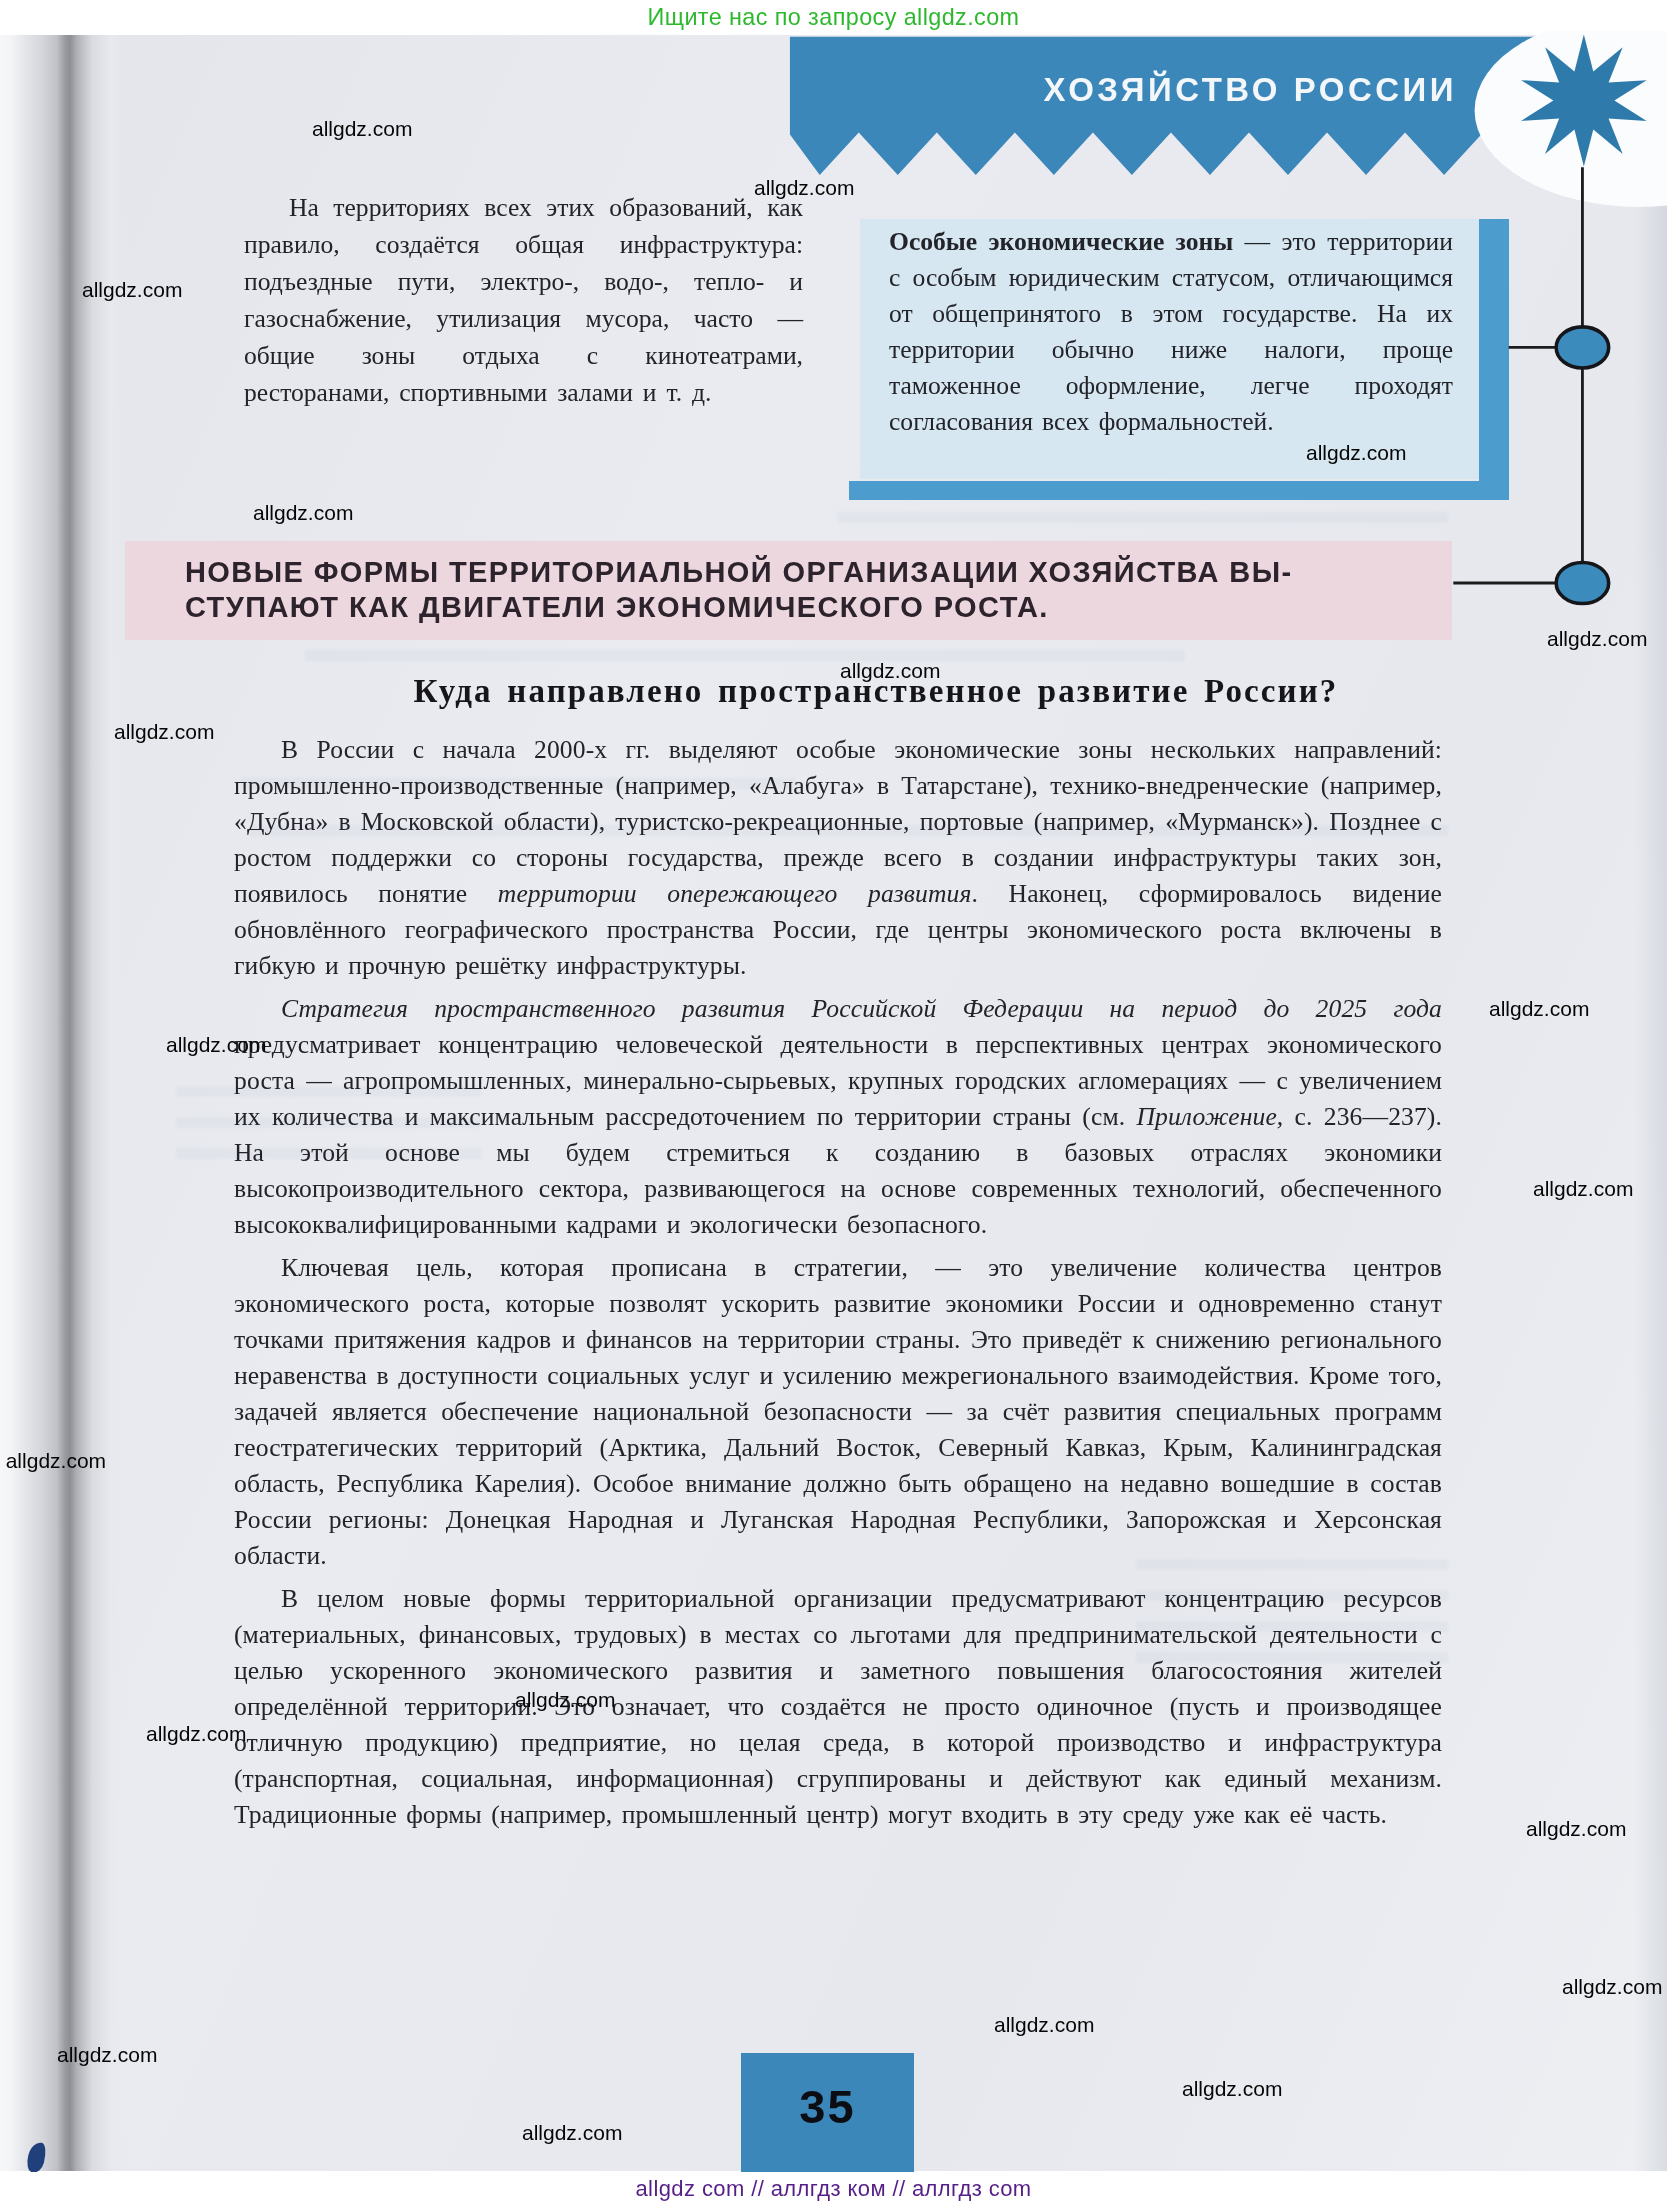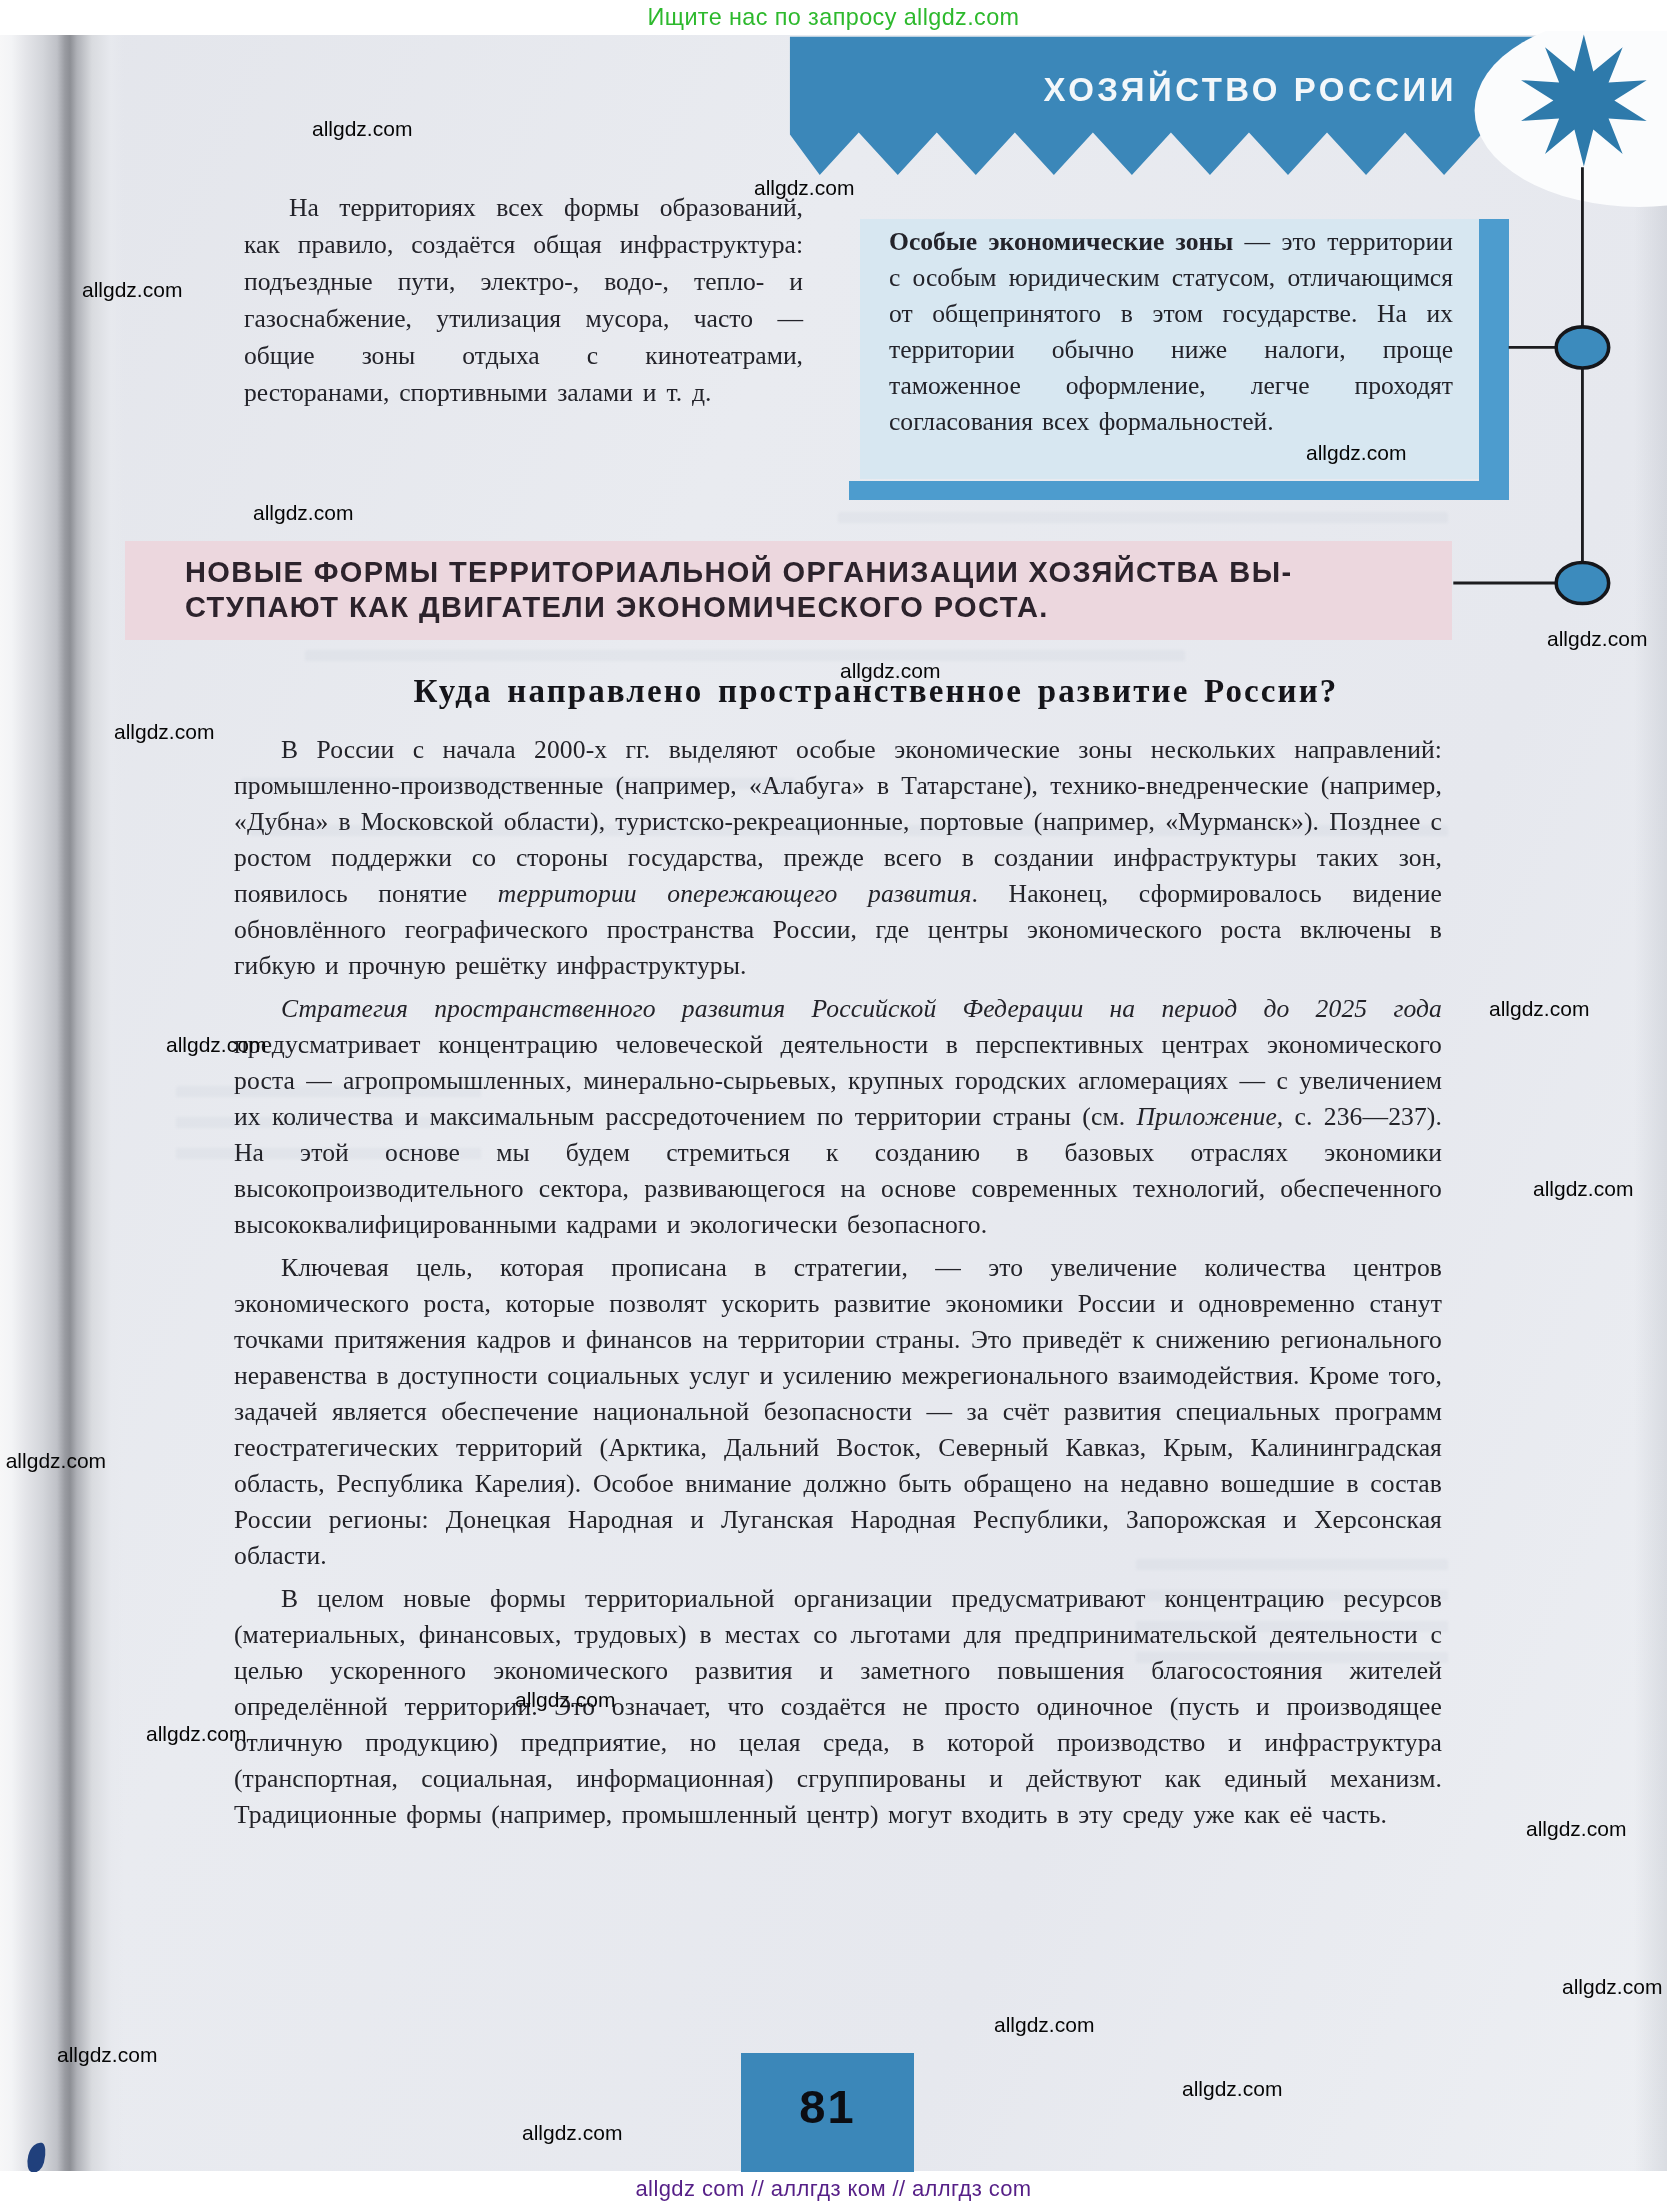--- a/index.html
+++ b/index.html
@@ -86,21 +86,21 @@
     <div class="abs" id="page-right-shade"></div>
   </div>
 
   <div class="ghost" style="left:305px;top:650px;width:880px;height:24px;"></div>
   <div class="ghost" style="left:241px;top:778px;width:554px;height:21px;"></div>
   <div class="ghost" style="left:250px;top:825px;width:1198px;height:21px;"></div>
   <div class="ghost" style="left:838px;top:512px;width:610px;height:20px;"></div>
   <div class="ghost" style="left:176px;top:1086px;width:305px;height:85px;"></div>
   <div class="ghost" style="left:1136px;top:1559px;width:312px;height:106px;"></div>
 
-  <div class="abs" id="left-col">На территориях всех формы образований, как правило, создаётся общая инфраструктура: подъездные пути, электро-, водо-, тепло- и газоснабжение, утилизация мусора, часто — общие зоны отдыха с кинотеатрами, ресторанами, спортивными залами и т. д.</div>
+  <div class="abs" id="left-col">На территориях всех этих образований, как правило, создаётся общая инфраструктура: подъездные пути, электро-, водо-, тепло- и газоснабжение, утилизация мусора, часто — общие зоны отдыха с кинотеатрами, ресторанами, спортивными залами и т. д.</div>
 
   <div class="abs" id="defbox" style="background-color: rgb(215, 231, 241);"></div>
   <div class="abs" id="defbox-right-bar" style="background-color: rgb(77, 156, 206);"></div>
   <div class="abs" id="defbox-bottom-bar" style="background-color: rgb(77, 156, 206);"></div>
   <div class="abs" id="defbox-text"><span style="font-weight: bold;">Особые экономические зоны</span><span> — это территории с особым юридическим статусом, отличающимся от общепринятого в этом государстве. На их территории обычно ниже налоги, проще таможенное оформление, легче проходят согласования всех формальностей.</span></div>
 
   <div class="abs" id="thesisbox" style="background-color: rgb(236, 215, 222);"></div>
   <div class="thesis-line" id="thesis-line1">НОВЫЕ ФОРМЫ ТЕРРИТОРИАЛЬНОЙ ОРГАНИЗАЦИИ ХОЗЯЙСТВА ВЫ-</div>
   <div class="thesis-line" id="thesis-line2">СТУПАЮТ КАК ДВИГАТЕЛИ ЭКОНОМИЧЕСКОГО РОСТА.</div>
 
@@ -119,21 +119,21 @@
     <polygon points="2232,49 2245.3,101.1 2286.7,66.8 2266.8,116.7 2320.5,113.3 2275,142 2320.5,170.7 2266.8,167.3 2286.7,217.2 2245.3,182.9 2232,235 2218.7,182.9 2177.3,217.2 2197.2,167.3 2143.5,170.7 2189,142 2143.5,113.3 2197.2,116.7 2177.3,66.8 2218.7,101.1" fill="#2e7aab"></polygon>
     <line x1="2230" y1="236" x2="2230" y2="822" stroke="#1c1c1f" stroke-width="4"></line>
     <line x1="2126" y1="490" x2="2230" y2="490" stroke="#1c1c1f" stroke-width="4"></line>
     <line x1="2048" y1="822" x2="2230" y2="822" stroke="#1c1c1f" stroke-width="4"></line>
     <ellipse cx="2230" cy="490" rx="37" ry="29" stroke="#15161a" stroke-width="5" fill="#3c8bbd"></ellipse>
     <ellipse cx="2230" cy="822" rx="37" ry="29" stroke="#15161a" stroke-width="5" fill="#3c8bbd"></ellipse>
   </svg>
   <div class="abs" id="banner-title">ХОЗЯЙСТВО РОССИИ</div>
 
   <div class="abs" id="pagenum-box" style="background-color: rgb(59, 135, 185);">
-    <span id="pagenum">81</span>
+    <span id="pagenum">35</span>
   </div>
 
   <div class="abs" id="blob"></div>
 
   <div class="abs" style="left:0;top:0;width:1667px;height:2205px;pointer-events:none;">
       <div class="wm" style="left: 312px; top: 117px;">allgdz.com</div>
       <div class="wm" style="left: 754px; top: 176px;">allgdz.com</div>
       <div class="wm" style="left: 82px; top: 278px;">allgdz.com</div>
       <div class="wm" style="left: 1306px; top: 441px;">allgdz.com</div>
       <div class="wm" style="left: 253px; top: 501px;">allgdz.com</div>

